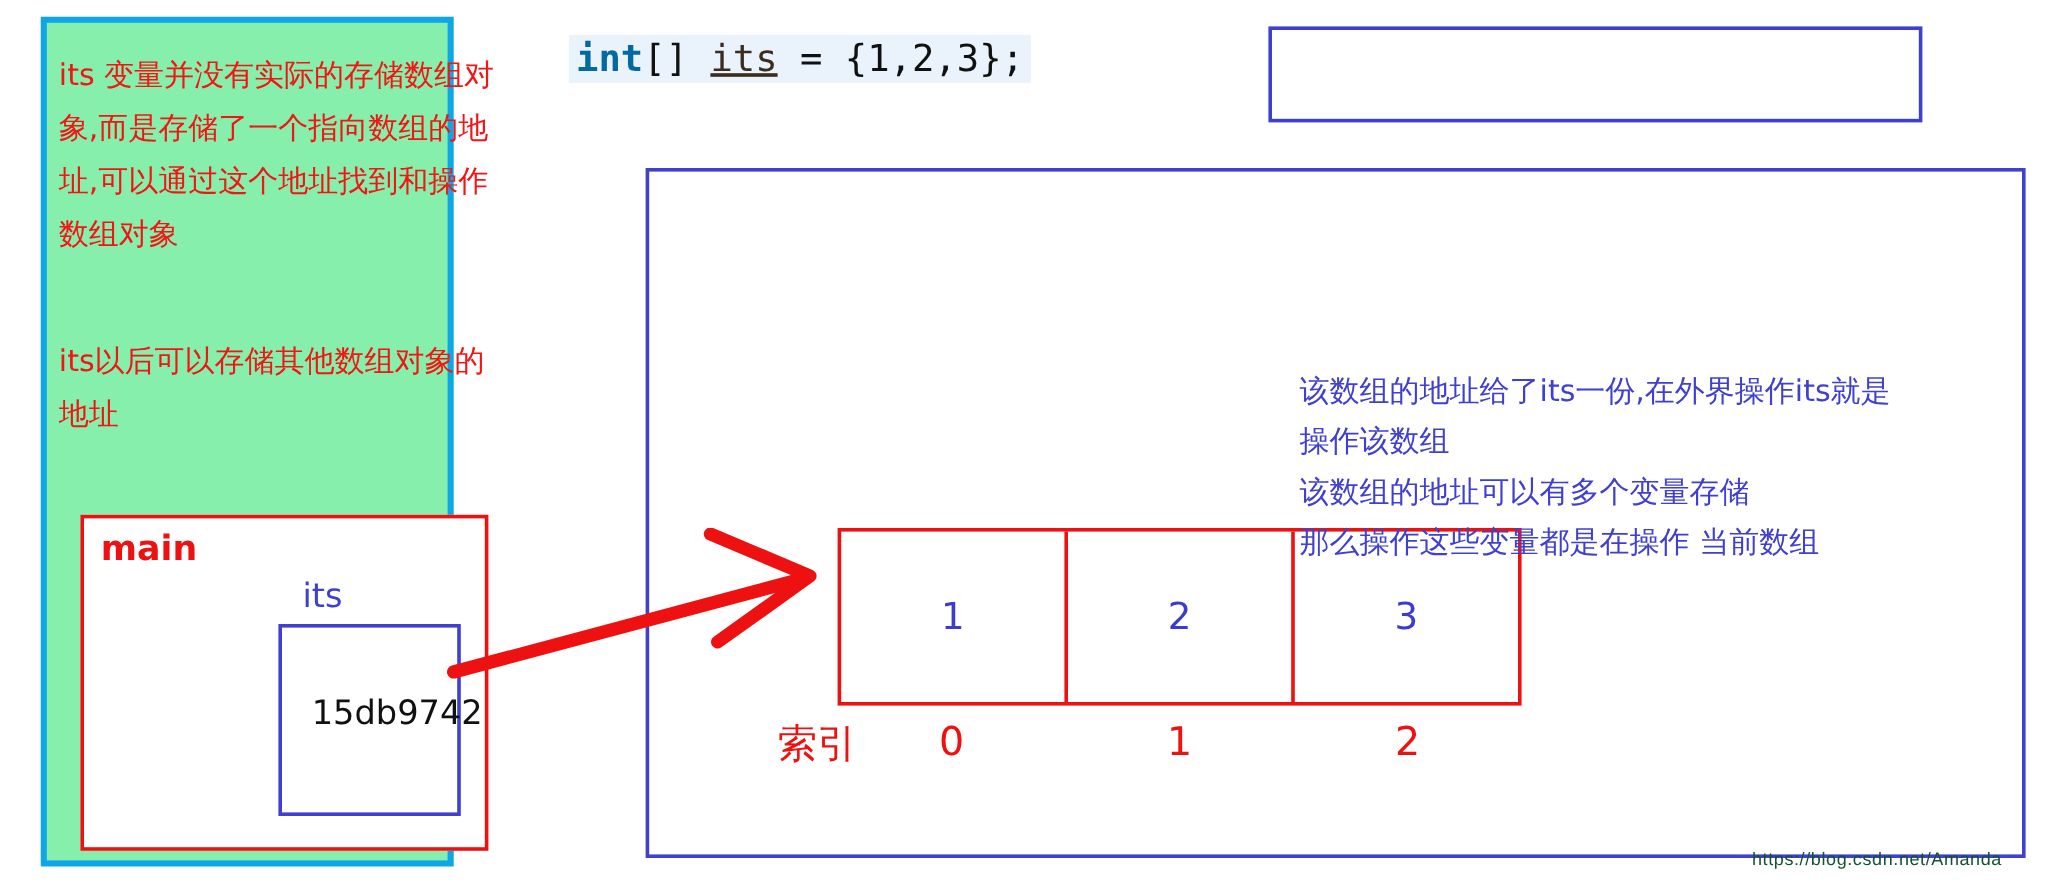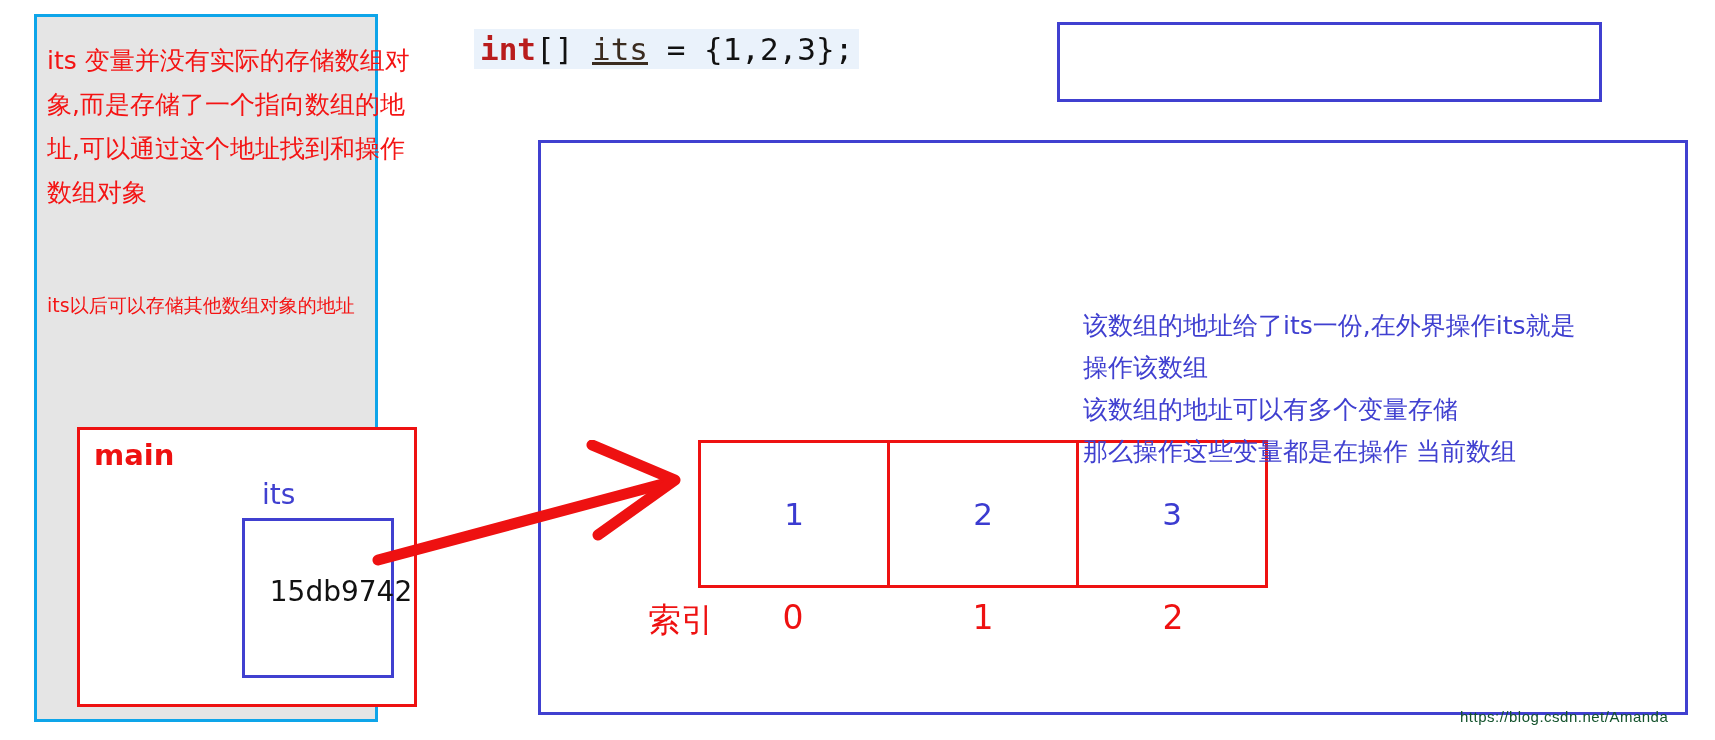--- a/index.html
+++ b/index.html
@@ -18,51 +18,51 @@
     overflow: hidden;
   }
 
   
   .left-panel {
     position: absolute;
     left: 34px;
     top: 14px;
     width: 344px;
     height: 708px;
-    border: 3px solid #0ea5e9;
-    box-sizing: border-box;
-    background: #e5e5e5;
+    border: 5px solid #0ea5e9;
+    box-sizing: border-box;
+    background: #86efac;
   }
   .note-red {
     position: absolute;
     left: 10px;
     top: 22px;
     width: 372px;
     color: #f41414;
     font-size: 25px;
     line-height: 44px;
     font-family: "DejaVu Sans", "Liberation Sans", sans-serif;
     white-space: pre-wrap;
   }
   .note-red-2 {
     position: absolute;
     left: 10px;
     top: 260px;
     width: 372px;
     color: #f41414;
-    font-size: 19px;
-    line-height: 56px;
+    font-size: 25px;
+    line-height: 44px;
     font-family: "DejaVu Sans", "Liberation Sans", sans-serif;
     white-space: pre-wrap;
   }
 
   
   .main-frame {
     position: absolute;
-    left: 40px;
+    left: 28px;
     top: 410px;
     width: 340px;
     height: 280px;
     border: 3px solid #ee1111;
     box-sizing: border-box;
     background: #ffffff;
   }
   .main-label {
     position: absolute;
     left: 14px;
@@ -108,21 +108,21 @@
     left: 474px;
     top: 29px;
     background: #eaf2fb;
     padding: 2px 6px;
     font-family: "DejaVu Sans Mono", "Liberation Mono", monospace;
     font-size: 31px;
     letter-spacing: 0px;
     white-space: pre;
     color: #111111;
   }
-  .tok-kw { color: #b91c1c; font-weight: bold; }
+  .tok-kw { color: #0369a1; font-weight: bold; }
   .tok-var { color: #3b2c20; text-decoration: underline; }
   .tok-plain { color: #111111; }
 
   
   .top-right-box {
     position: absolute;
     left: 1057px;
     top: 22px;
     width: 545px;
     height: 80px;

